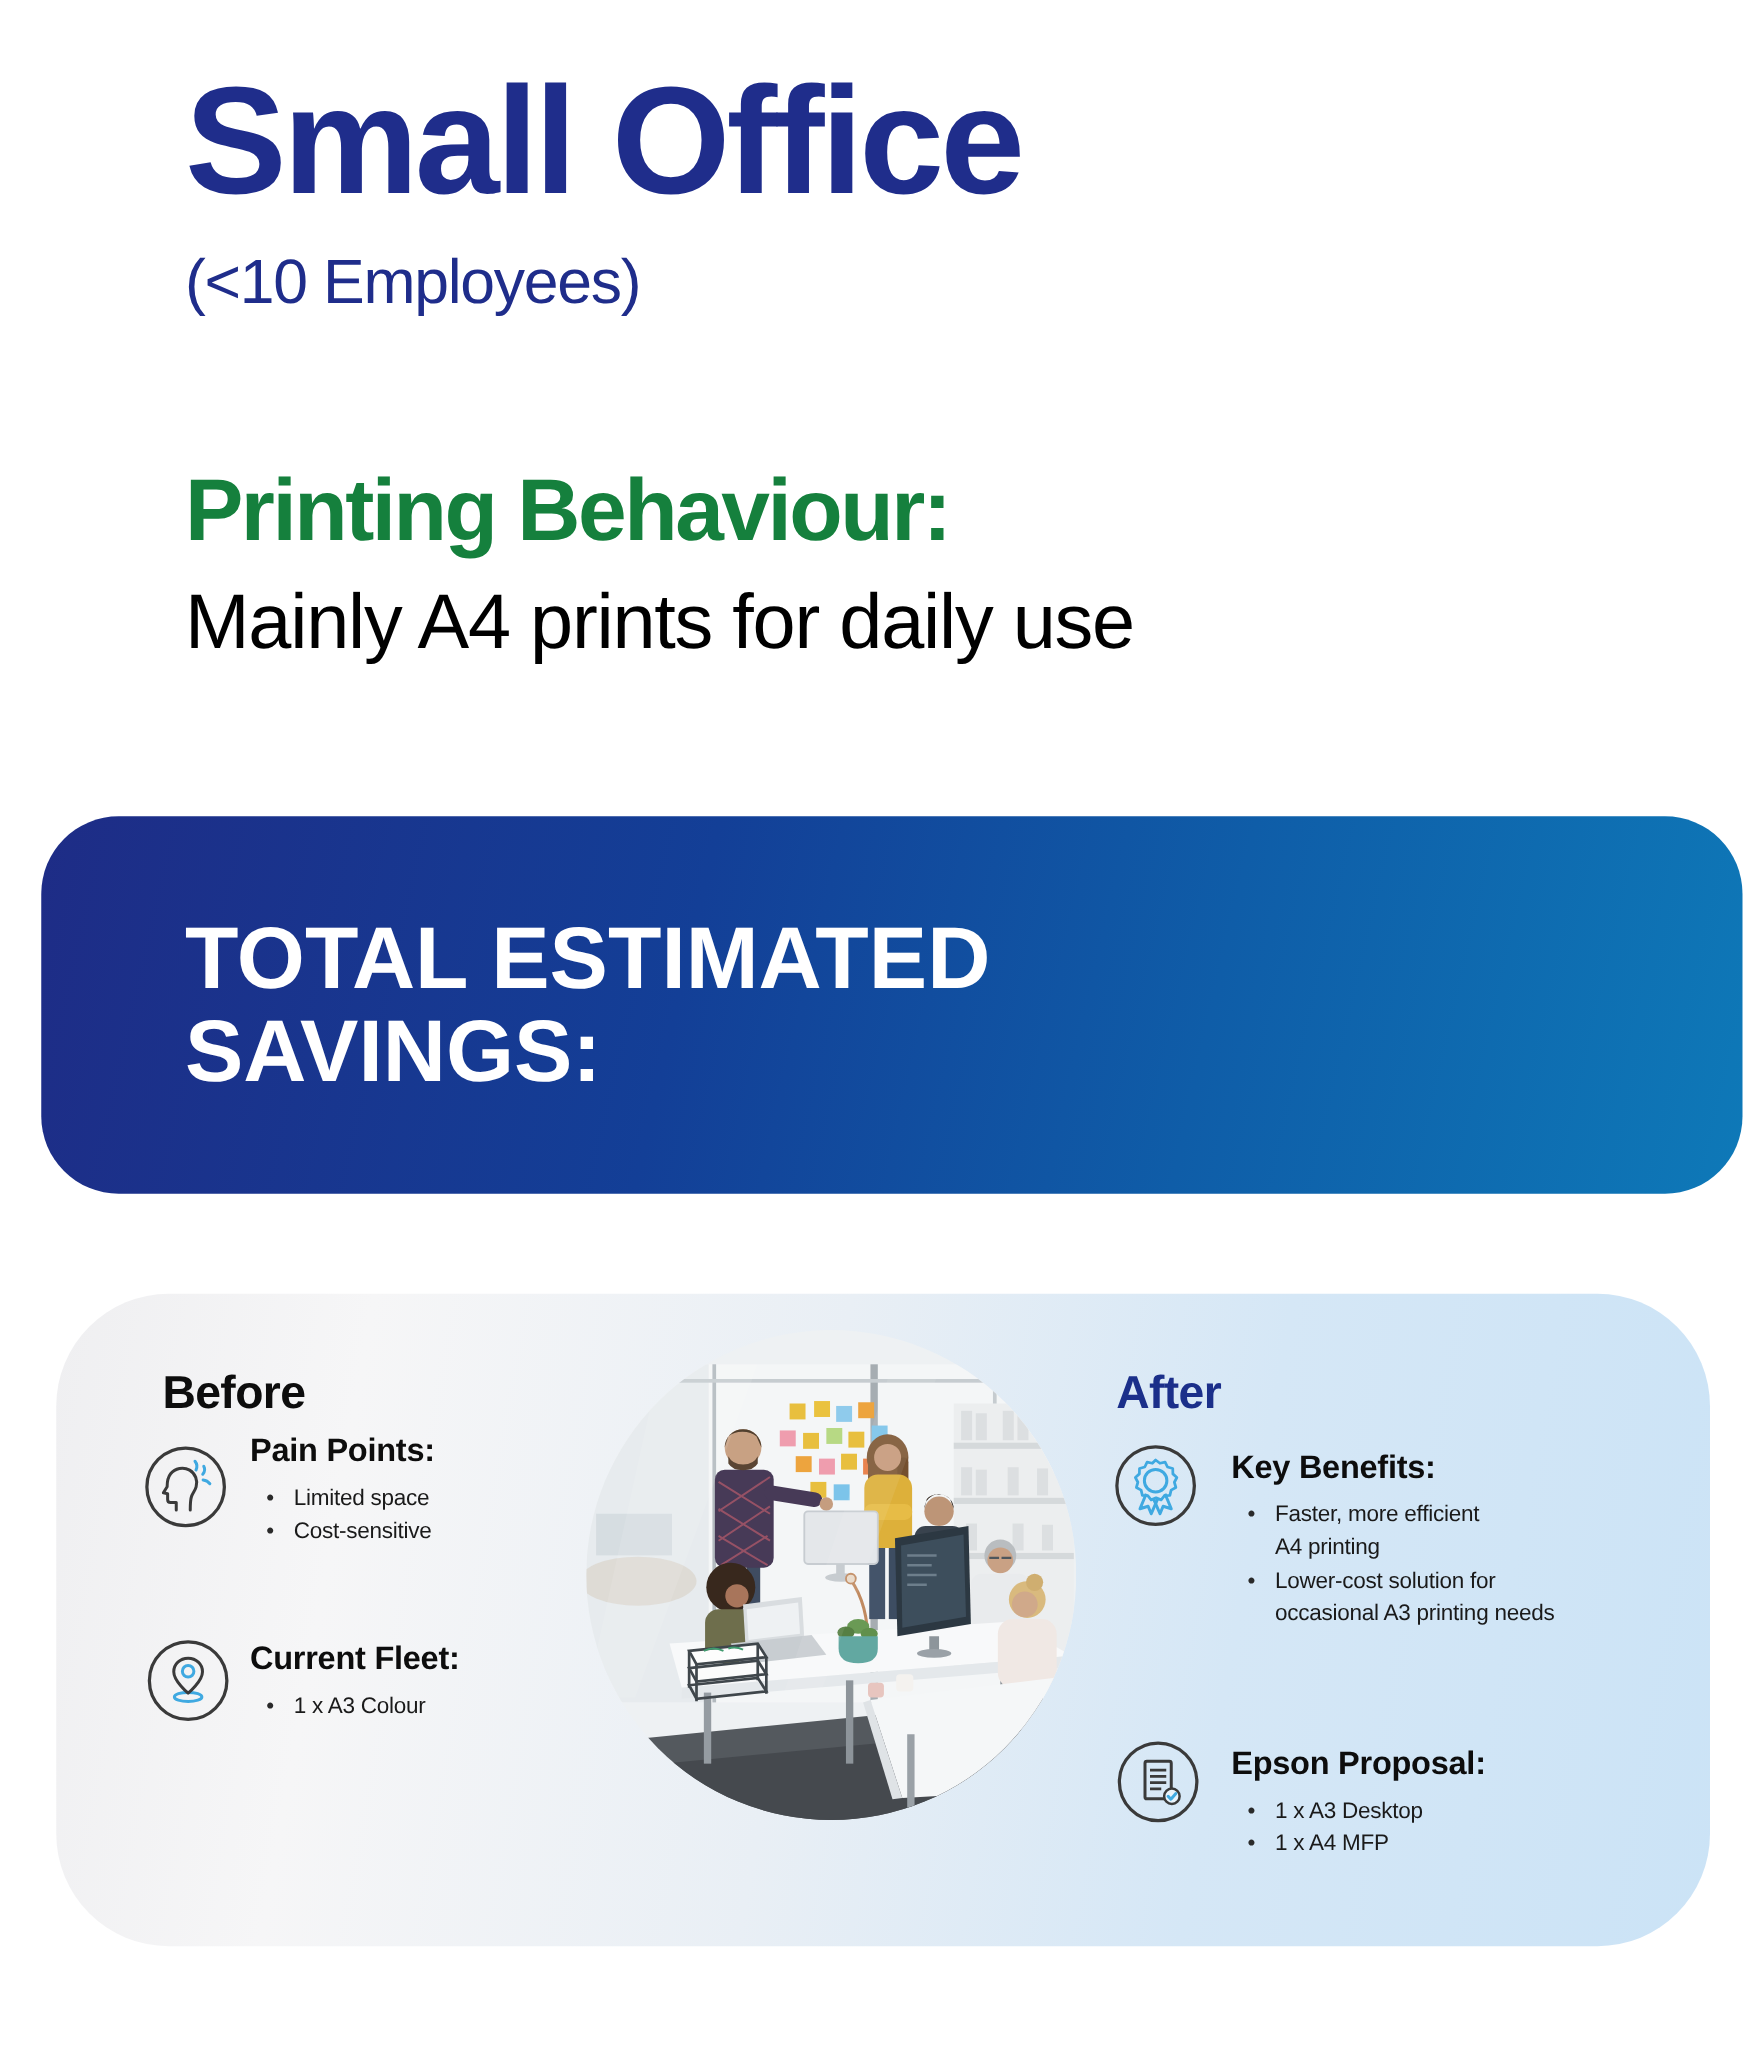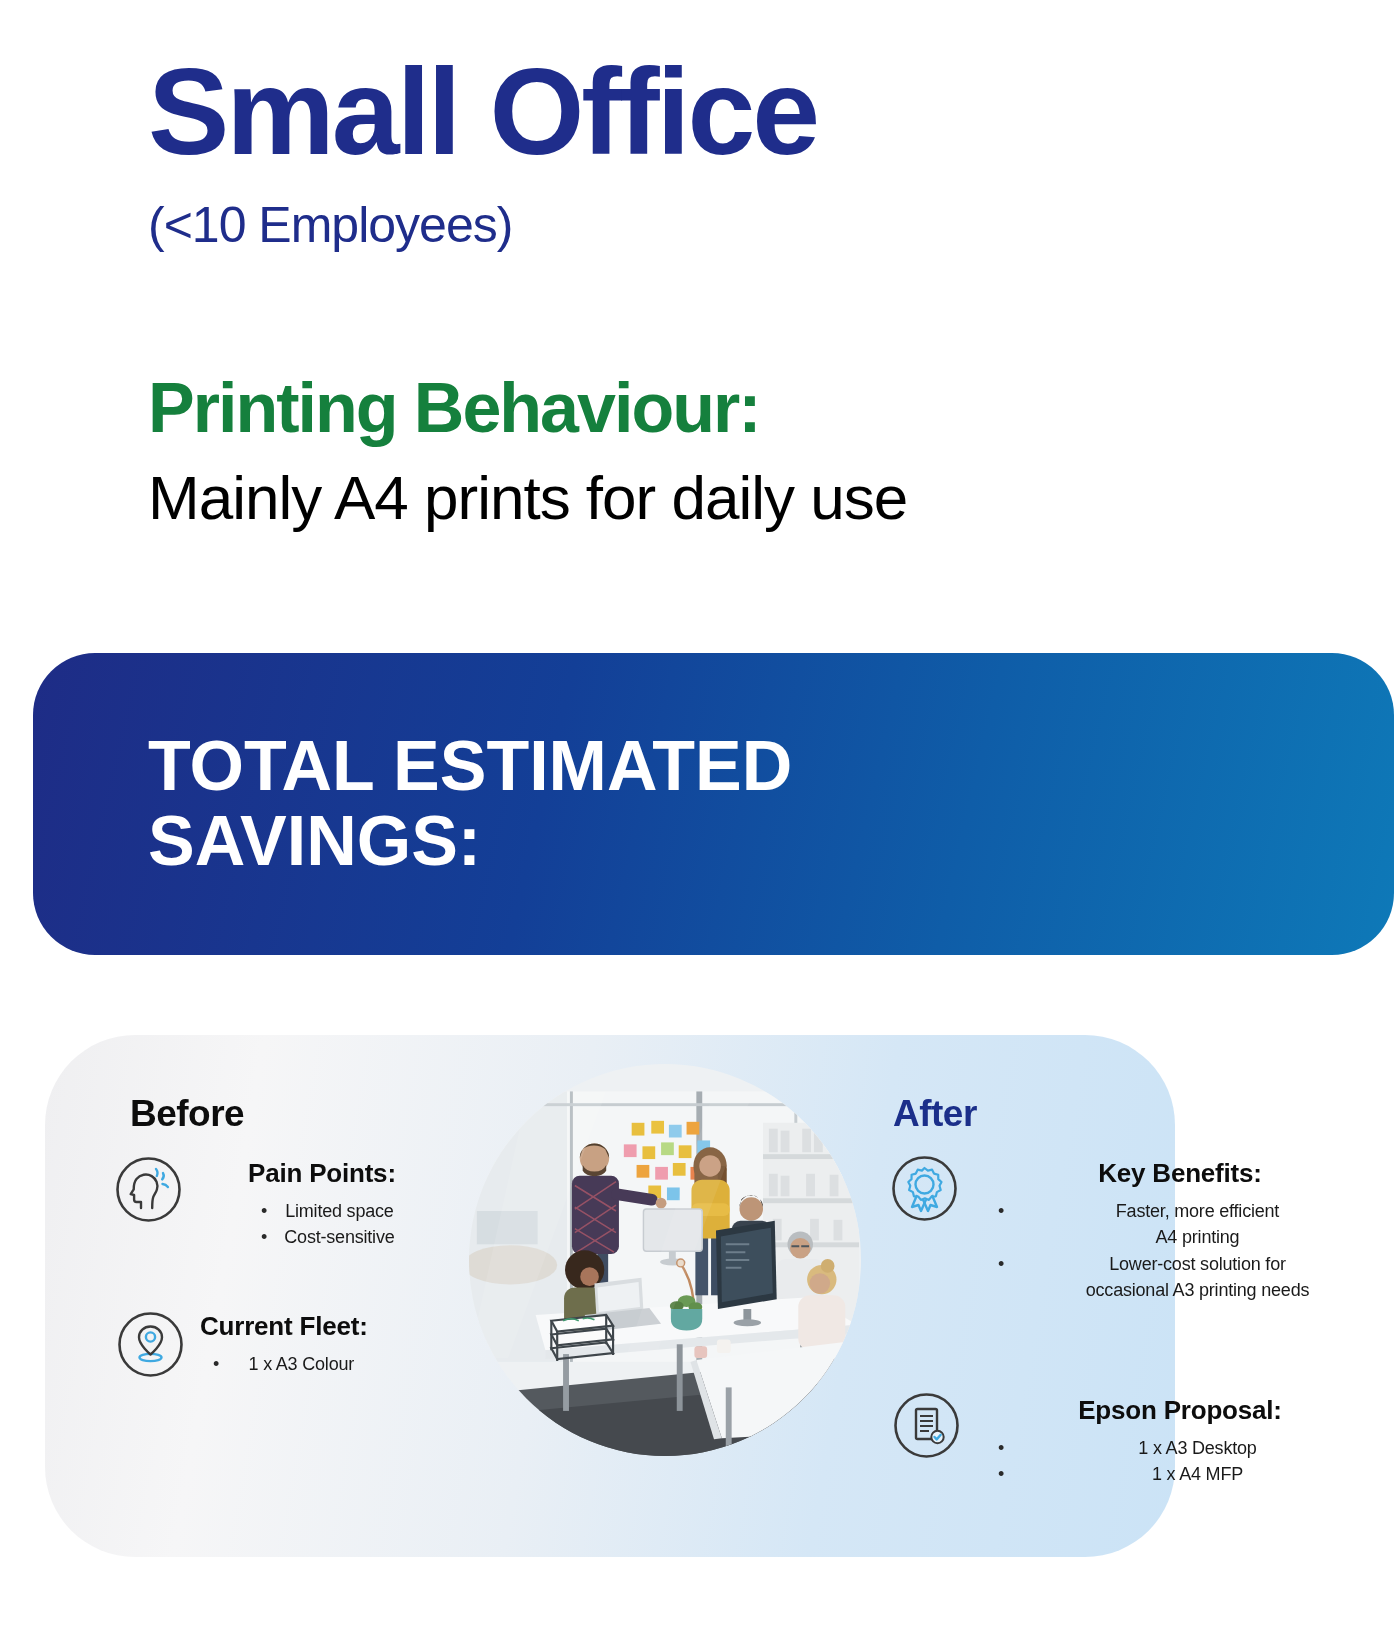--- a/index.html
+++ b/index.html
@@ -38,37 +38,36 @@
     padding-left:24px;
   }
   .banner-text{
     position:absolute;left:115px;top:76px;
     font-size:70px;font-weight:bold;color:#ffffff;
     line-height:1.07;letter-spacing:0px;
   }
   
   .card{
     position:absolute;left:45px;top:1035px;
-    width:1130px;height:522px;border-radius:90px;
+    width:1323px;height:522px;border-radius:90px;
     background:linear-gradient(100deg,#efeff1 0%,#f6f6f7 18%,#e9eff5 45%,#d5e7f6 70%,#cbe3f6 100%);
-    text-align:center;
   }
   .col-heading{
     position:absolute;font-size:37px;font-weight:bold;color:#0d0d0d;
     letter-spacing:-0.5px;
   }
   .before-heading{left:85px;top:58px;}
   .after-heading{left:848px;top:58px;color:#1b2f8a;}
   .icon-wrap{position:absolute;width:67px;height:67px;}
   .pain-icon{left:70px;top:121px;}
   .fleet-icon{left:72px;top:276px;}
   .benefit-icon{left:846px;top:120px;}
   .proposal-icon{left:848px;top:357px;}
   .section{position:absolute;}
-  .pain-section{left:155px;top:123px;margin-left:48px;}
+  .pain-section{left:155px;top:110px;}
   .fleet-section{left:155px;top:276px;}
   .benefit-section{left:940px;top:123px;width:390px;}
   .proposal-section{left:940px;top:360px;width:390px;}
   .section-title{
     font-size:26px;font-weight:bold;color:#0d0d0d;
     margin:0 0 9px 0;letter-spacing:-0.2px;
   }
   .section ul{
     list-style:none;margin:0;padding:0;
     font-size:18px;color:#1a1a1a;line-height:1.46;

